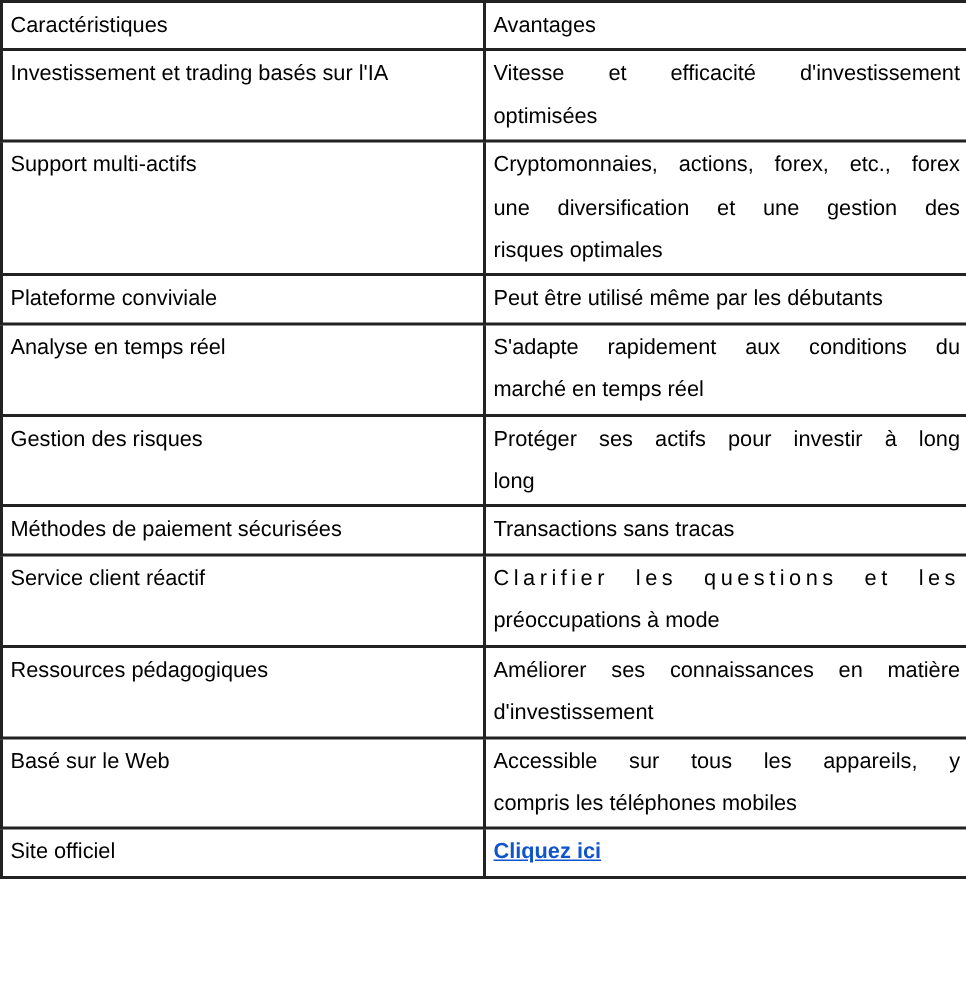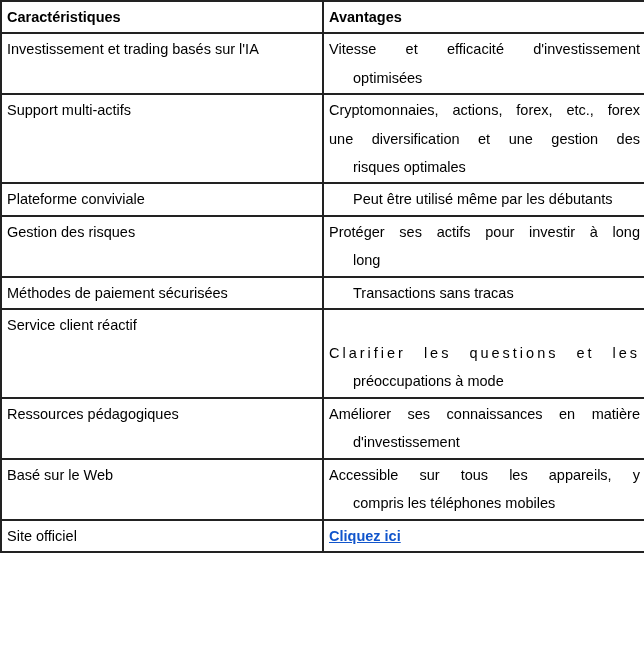--- a/index.html
+++ b/index.html
@@ -26,37 +26,35 @@
   col.c2 { width: 322px; }
   th, td {
     border: 2px solid var(--border-color);
     vertical-align: top;
     padding: 1px 4px 1px 5px;
     line-height: 28.4px;
     text-align: left;
     overflow: hidden;
   }
   th {
-    font-weight: bold;
+    font-weight: normal;
     white-space: nowrap;
   }
   td.feature-cell {
     white-space: nowrap;
   }
   td.advantage-cell .adv-line {
     text-align: justify;
     text-align-last: justify;
   }
   td.advantage-cell .adv-line.last {
     text-align-last: left;
-    margin-left: 24px;
   }
   td.advantage-cell .adv-line.spread {
     letter-spacing: 3px;
-    margin-top: 28px;
   }
   a.site-link {
     color: var(--link-color);
     font-weight: bold;
     text-decoration: underline;
     cursor: pointer;
   }
 </style>
 </head>
 <body>
@@ -88,20 +86,27 @@
           <div class="adv-line last">risques optimales</div>
         </td>
       </tr>
       <tr>
         <td class="feature-cell">Plateforme conviviale</td>
         <td class="advantage-cell">
           <div class="adv-line last">Peut être utilisé même par les débutants</div>
         </td>
       </tr>
       <tr>
+        <td class="feature-cell">Analyse en temps réel</td>
+        <td class="advantage-cell">
+          <div class="adv-line">S'adapte rapidement aux conditions du</div>
+          <div class="adv-line last">marché en temps réel</div>
+        </td>
+      </tr>
+      <tr>
         <td class="feature-cell">Gestion des risques</td>
         <td class="advantage-cell">
           <div class="adv-line">Protéger ses actifs pour investir à long</div>
           <div class="adv-line last">long</div>
         </td>
       </tr>
       <tr>
         <td class="feature-cell">Méthodes de paiement sécurisées</td>
         <td class="advantage-cell">
           <div class="adv-line last">Transactions sans tracas</div>

